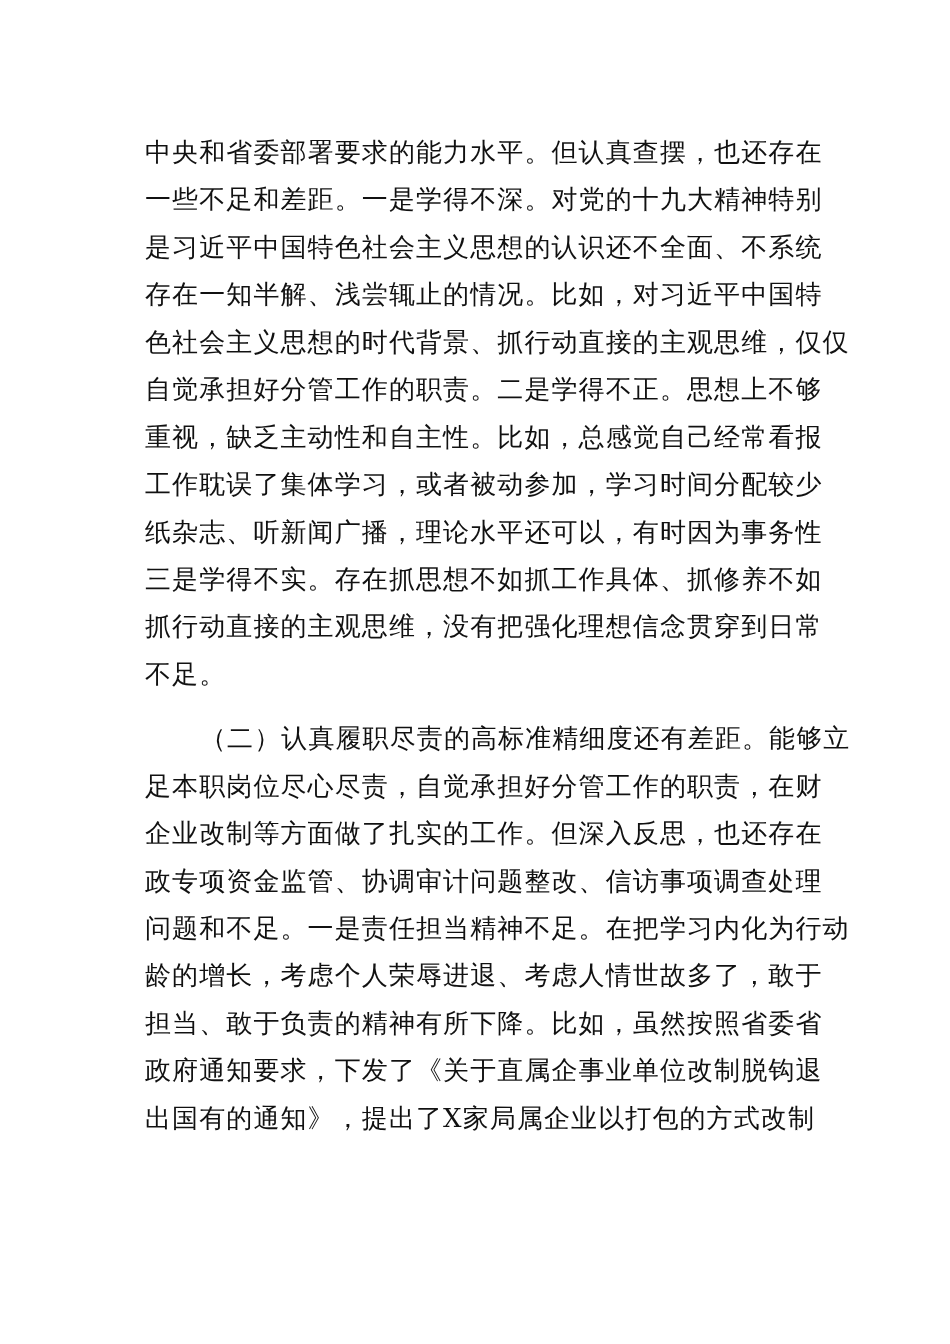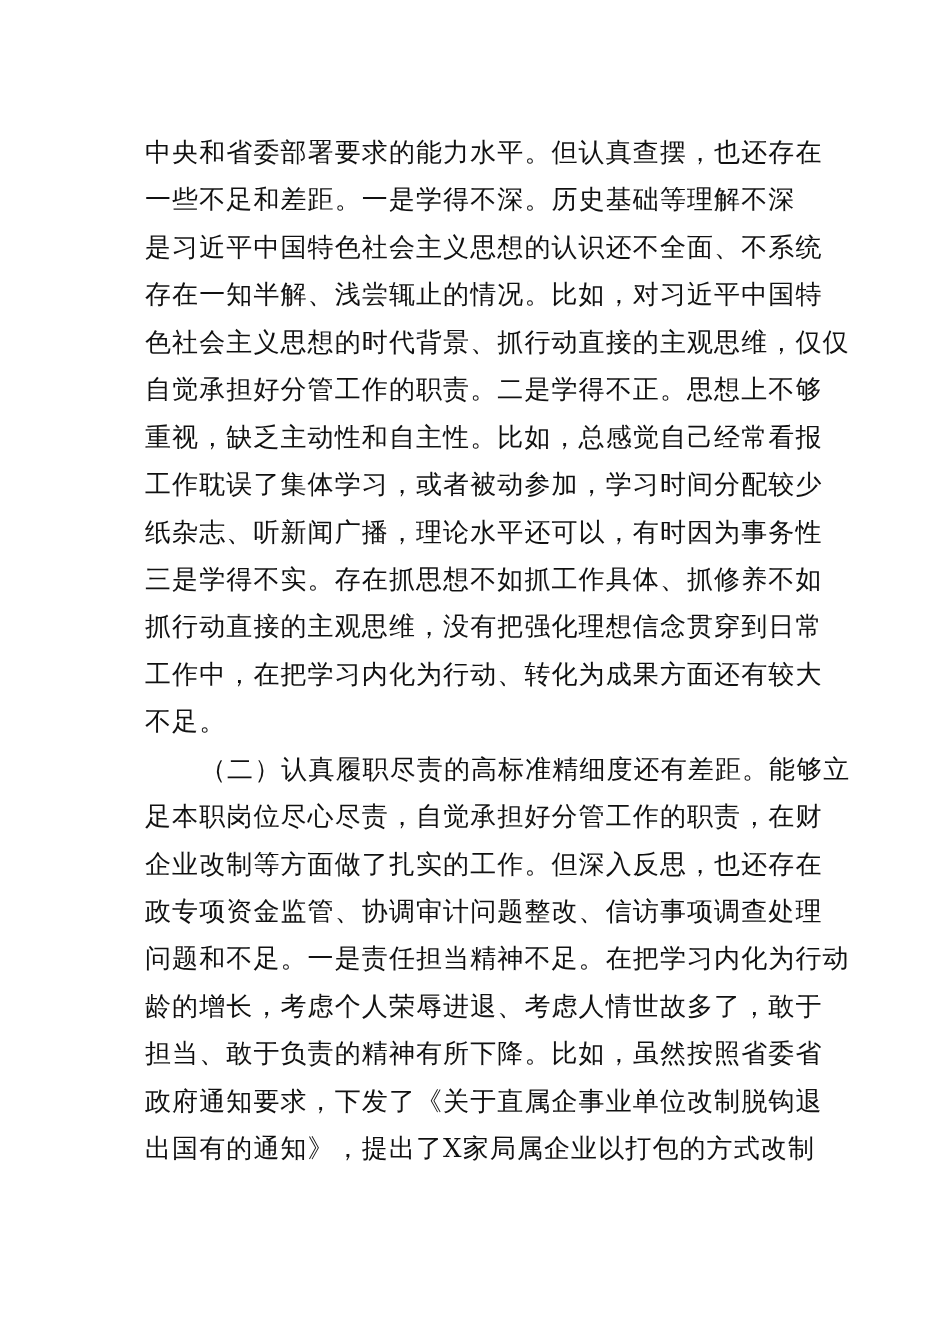--- a/index.html
+++ b/index.html
@@ -31,39 +31,39 @@
       color: #111111;
     }
     .line {
       height: 47.45px;
       line-height: 47.45px;
       white-space: nowrap;
       letter-spacing: 1.1px;
     }
     .line.indent {
       padding-left: 55px;
+      margin-top: 17px;
     }
   </style>
 </head>
 <body>
 
 <div class="page">
   <div class="text-block">
     <div class="line">中央和省委部署要求的能力水平。但认真查摆，也还存在</div>
-    <div class="line">一些不足和差距。一是学得不深。历史基础等理解不深</div>
+    <div class="line">一些不足和差距。一是学得不深。对党的十九大精神特别</div>
     <div class="line">是习近平中国特色社会主义思想的认识还不全面、不系统</div>
     <div class="line">存在一知半解、浅尝辄止的情况。比如，对习近平中国特</div>
     <div class="line">色社会主义思想的时代背景、抓行动直接的主观思维，仅仅</div>
     <div class="line">自觉承担好分管工作的职责。二是学得不正。思想上不够</div>
     <div class="line">重视，缺乏主动性和自主性。比如，总感觉自己经常看报</div>
     <div class="line">工作耽误了集体学习，或者被动参加，学习时间分配较少</div>
     <div class="line">纸杂志、听新闻广播，理论水平还可以，有时因为事务性</div>
     <div class="line">三是学得不实。存在抓思想不如抓工作具体、抓修养不如</div>
     <div class="line">抓行动直接的主观思维，没有把强化理想信念贯穿到日常</div>
-    <div class="line">工作中，在把学习内化为行动、转化为成果方面还有较大</div>
     <div class="line">不足。</div>
     <div class="line indent">（二）认真履职尽责的高标准精细度还有差距。能够立</div>
     <div class="line">足本职岗位尽心尽责，自觉承担好分管工作的职责，在财</div>
     <div class="line">企业改制等方面做了扎实的工作。但深入反思，也还存在</div>
     <div class="line">政专项资金监管、协调审计问题整改、信访事项调查处理</div>
     <div class="line">问题和不足。一是责任担当精神不足。在把学习内化为行动</div>
     <div class="line">龄的增长，考虑个人荣辱进退、考虑人情世故多了，敢于</div>
     <div class="line">担当、敢于负责的精神有所下降。比如，虽然按照省委省</div>
     <div class="line">政府通知要求，下发了《关于直属企事业单位改制脱钩退</div>
     <div class="line">出国有的通知》，提出了X家局属企业以打包的方式改制</div>

